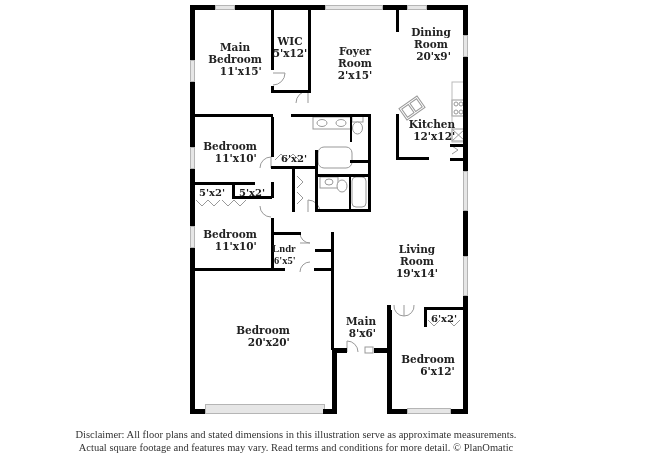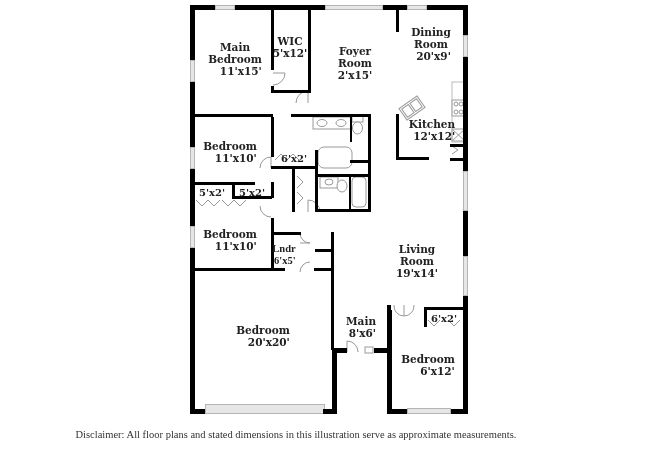--- a/index.html
+++ b/index.html
@@ -224,13 +224,14 @@
   </div>
   <div class="lbl small" style="left:444px;top:313px;">
     <div class="dim">6'x2'</div>
   </div>
   <div class="lbl" style="left:428px;top:353px;">
     <div>Bedroom</div>
     <div class="dim">6'x12'</div>
   </div>
 
   <div class="disclaimer" style="top:428px;">Disclaimer: All floor plans and stated dimensions in this illustration serve as approximate measurements.</div>
+  <div class="disclaimer" style="top:441px;">Actual square footage and features may vary. Read terms and conditions for more detail. © PlanOmatic</div>
 </div>
 
 </body></html>

